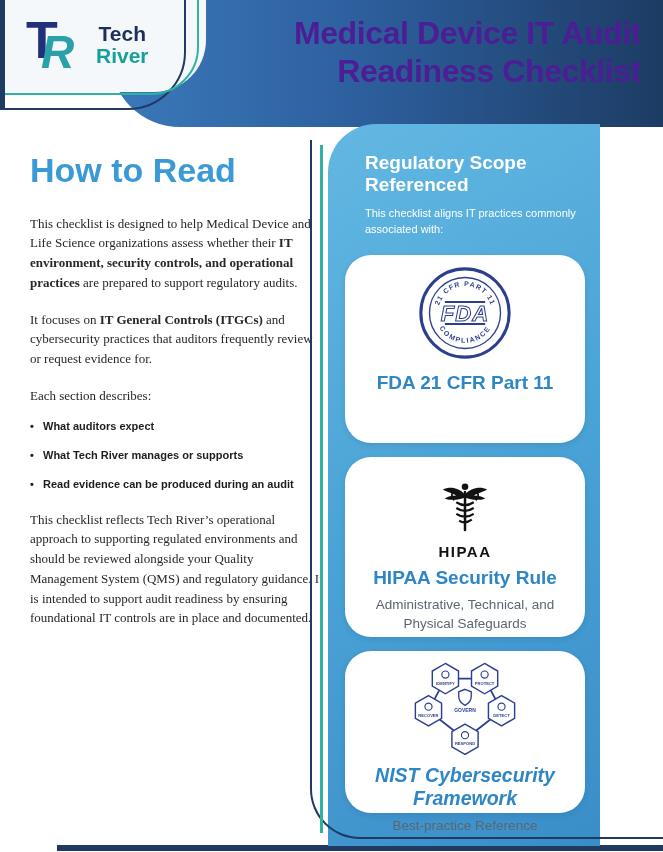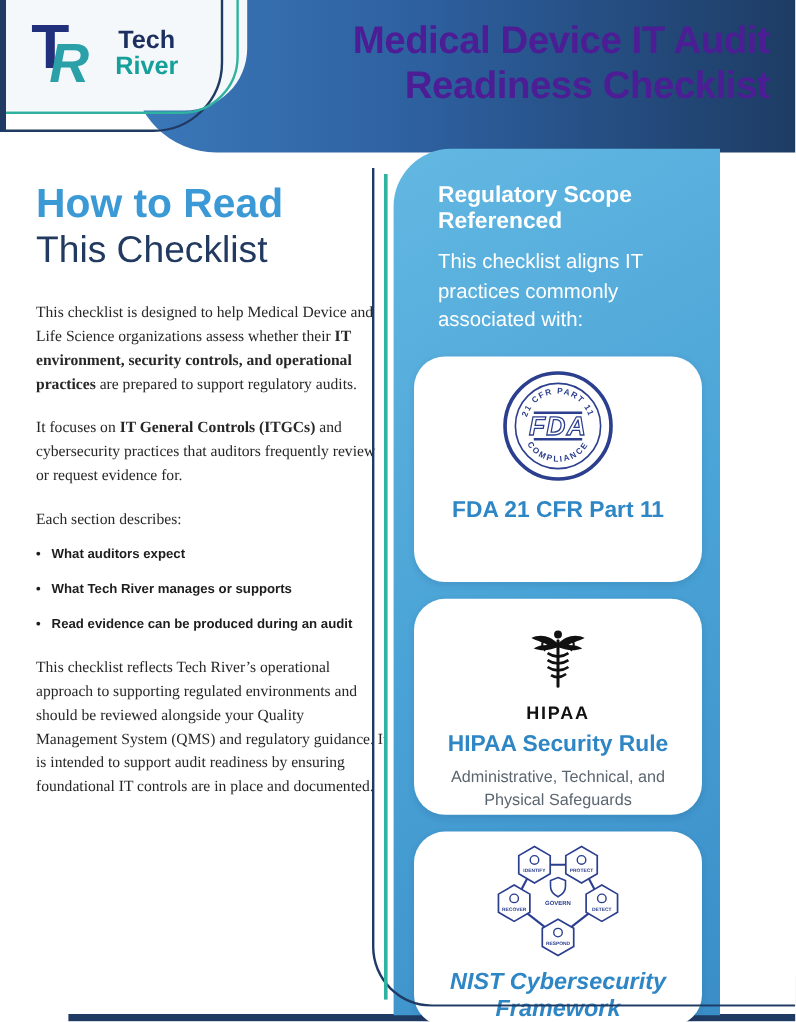--- a/index.html
+++ b/index.html
@@ -70,21 +70,21 @@
     border-left: 2.5px solid #1f3a63; border-bottom: 2.5px solid #1f3a63;
     border-bottom-left-radius: 50px; z-index: 3; pointer-events: none;
   }
   .panel-accent-teal {
     position: absolute; left: 320px; top: 145px; width: 3px; height: 688px;
     background: #2fb3a0; z-index: 3; pointer-events: none;
   }
   .bottom-bar { position: absolute; left: 57px; top: 845px; width: 606px; height: 6px; background: #1f3a63; z-index: 1; }
 
   .panel-heading { margin: 28px 18px 0 37px; font-size: 19px; font-weight: 800; color: #fff; }
-  .panel-sub { margin: 10px 18px 0 37px; font-size: 17px; line-height: 1.45; color: #fff; max-width: 297px; }
+  .panel-sub { margin: 10px 18px 0 37px; font-size: 11px; line-height: 1.45; color: #fff; max-width: 297px; }
 
   .cards { margin: 17px 15px 0 17px; display: flex; flex-direction: column; gap: 14px; }
   .card {
     background: #fff; border-radius: 26px; text-align: center;
     box-shadow: 0 2px 6px rgba(0,40,80,.12);
   }
   .card-fda   { height: 188px; padding-top: 10px; }
   .card-hipaa { height: 180px; padding-top: 24px; }
   .card-nist  { height: 162px; padding-top: 8px; }
   .card-title { font-size: 19px; font-weight: 800; color: #2e86c5; margin-top: 7px; }
@@ -114,21 +114,20 @@
       <span class="mono-r">R</span>
     </div>
     <div class="brand-text">
       <div class="brand-tech">Tech</div>
       <div class="brand-river">River</div>
     </div>
   </div>
 
   <div class="left-col">
     <div class="h-accent">How to Read</div>
-    <div class="h-rest">This Checklist</div>
 
     <p class="body-p first"><span>This checklist is designed to help Medical Device and Life Science organizations assess whether their </span><b>IT environment, security controls, and operational practices</b><span> are prepared to support regulatory audits.</span></p>
 
     <p class="body-p"><span>It focuses on </span><b>IT General Controls (ITGCs)</b><span> and cybersecurity practices that auditors frequently review or request evidence for.</span></p>
 
     <p class="body-p">Each section describes:</p>
 
     <ul class="bullets">
       <li>What auditors expect</li>
       <li>What Tech River manages or supports</li>

